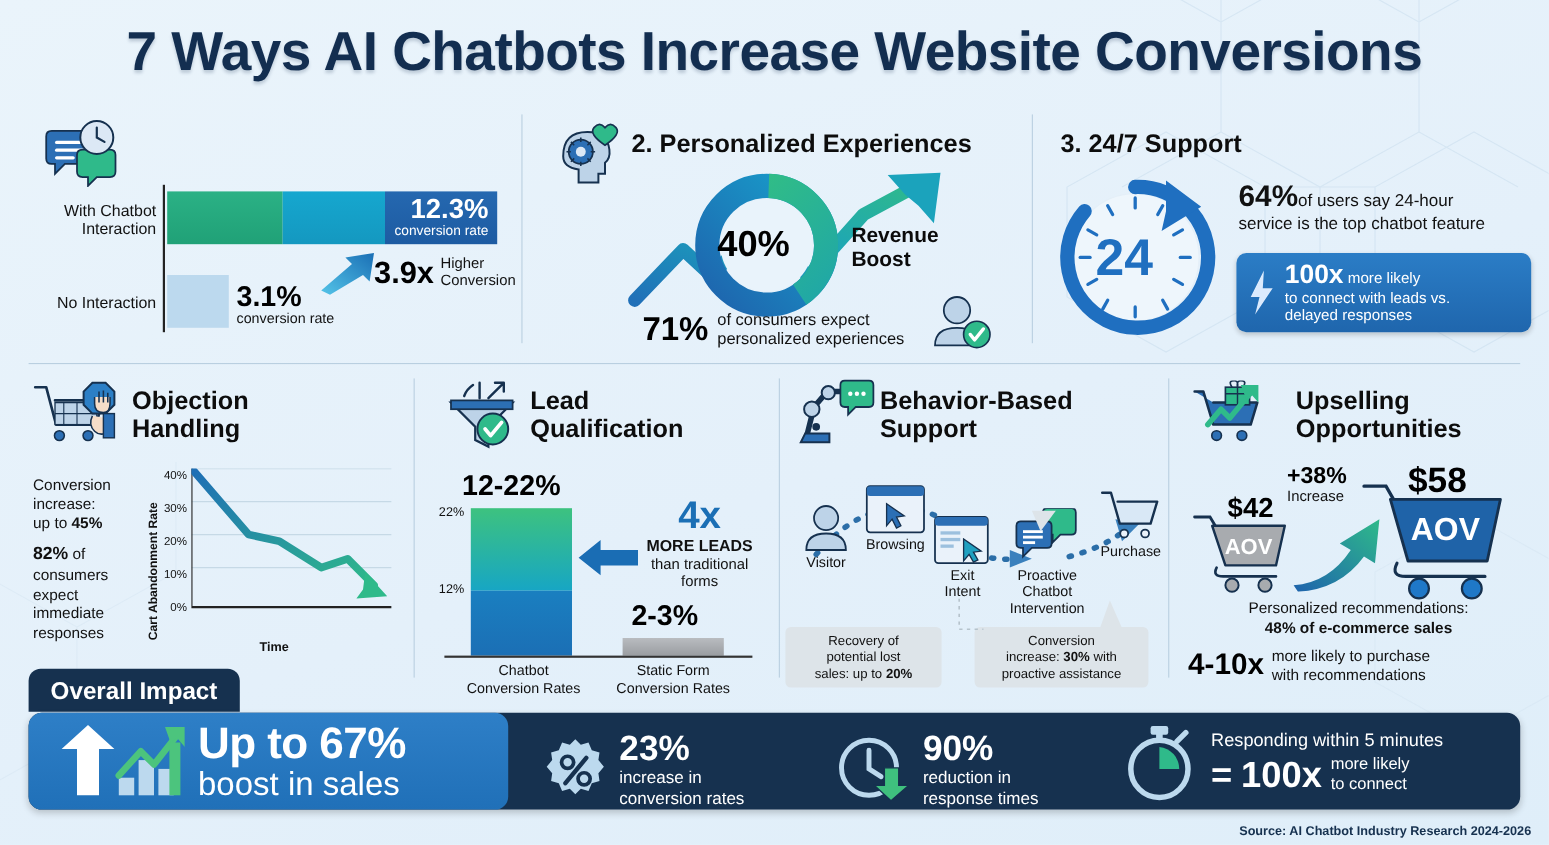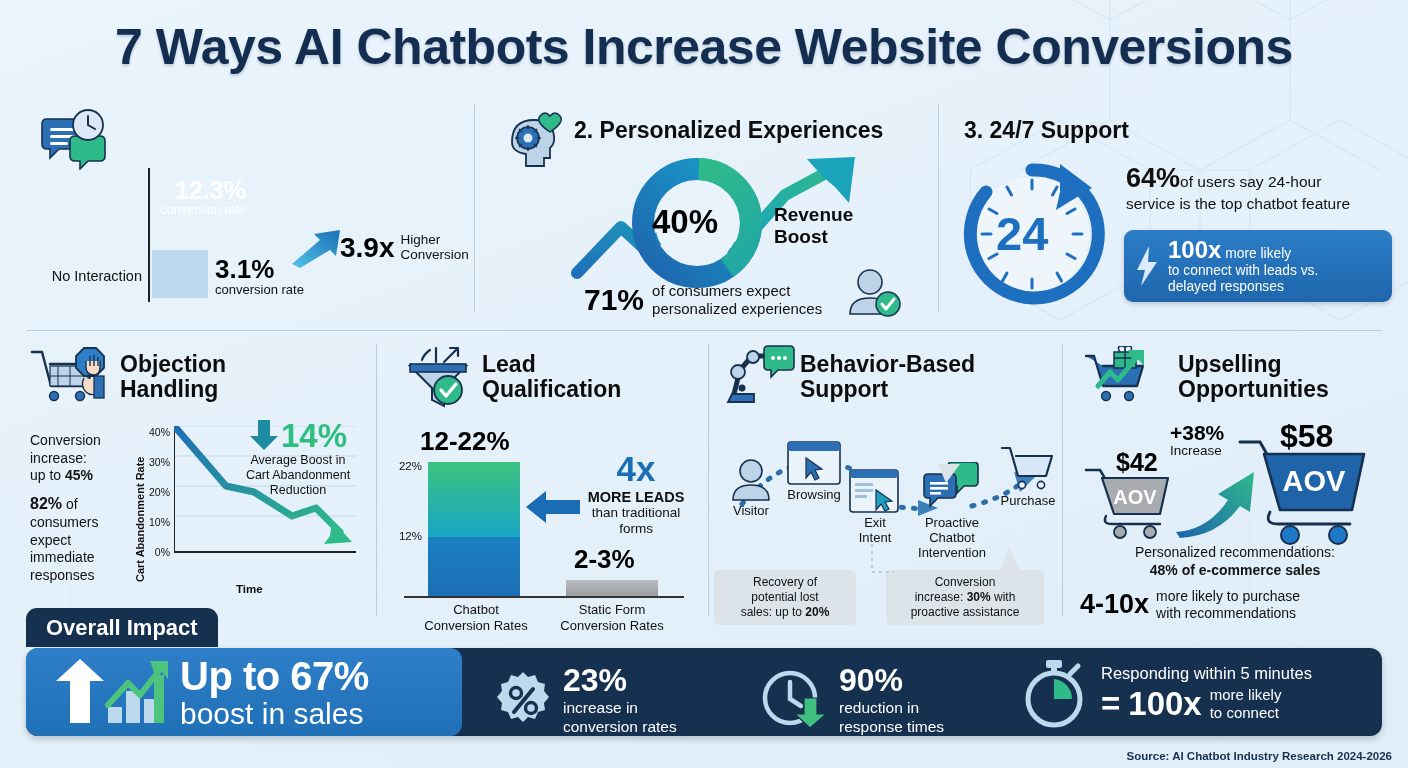--- a/index.html
+++ b/index.html
@@ -177,21 +177,25 @@
       <rect x="14" y="20" width="28" height="3" rx="1.5" fill="#fff"></rect>
       <rect x="14" y="27" width="28" height="3" rx="1.5" fill="#fff"></rect>
       <rect x="14" y="34" width="18" height="3" rx="1.5" fill="#fff"></rect>
       <path d="M34 33 q0-5 5-5 h25 q5 0 5 5 v15 q0 5-5 5 h-12 l-8 8 v-8 h-5 q-5 0-5-5 Z" fill="#2fba8a" stroke="#16314f" stroke-width="1.6"></path>
       <circle cx="52" cy="17" r="15" fill="#dce8f5" stroke="#16314f" stroke-width="1.8"></circle>
       <path d="M52 8 v9 l7 4" stroke="#16314f" stroke-width="2" fill="none" stroke-linecap="round"></path>
     </svg>
 
     <div class="axisline" style="left:148px;top:68px;height:134px;"></div>
 
-    <div class="bar" style="left:152px;top:74px;width:300px;flex-direction:column;">
+    <div class="barlabel" style="left:10px;top:84px;width:132px;">
+      <span>With Chatbot</span><br>
+      <span>Interaction</span>
+    </div>
+    <div class="bar" style="left:152px;top:74px;width:300px;">
       <div class="seg1" style="width:35%;"></div>
       <div class="seg2" style="width:31%;"></div>
       <div class="seg3" style="width:34%;position:relative;">
         <div class="barval">
           <b>12.3%</b>
           <span>conversion rate</span>
         </div>
       </div>
     </div>
 
@@ -369,33 +373,20 @@
           <path d="M0 30 h182"></path>
           <path d="M0 60 h182"></path>
           <path d="M0 90 h182"></path>
       </g>
       <path d="M0 0 v126 h182" stroke="#222" stroke-width="2" fill="none"></path>
       <path d="M2 2 L52 60 L80 66 L118 90 L142 82 L166 106" stroke="url(#lg4)" stroke-width="7" fill="none" stroke-linejoin="round" stroke-linecap="round"></path>
       <path d="M158 94 L178 116 L150 118 L156 110 Z" fill="#2fba8a"></path>
     </svg>
     <div class="xlab" style="left:236px;top:243px;">Time</div>
 
-    <div class="stat14" style="left:222px;top:78px;width:152px;">
-      <div style="display:flex;align-items:center;justify-content:center;gap:2px;">
-        <svg width="30" height="34" viewBox="0 0 30 34">
-          <path d="M9 2 h12 v16 h8 L15 32 L1 18 h8 Z" fill="#1e8ba0"></path>
-        </svg>
-        <div class="n">14%</div>
-      </div>
-      <div class="c" style="margin-top:1px;">
-        <span>Average Boost in</span><br>
-        <span>Cart Abandonment</span><br>
-        <span>Reduction</span>
-      </div>
-    </div>
   </div>
 
   <div class="panel" style="left:376px;top:340px;width:332px;height:280px;">
     <svg class="icon" style="left:24px;top:4px;" width="78" height="66" viewBox="0 0 78 66">
       <path d="M30 6 q-6 4-8 10 M36 4 v14 M44 18 L58 4 M58 4 h-8 M58 4 v8" stroke="#16314f" stroke-width="2.2" fill="none" stroke-linecap="round"></path>
       <path d="M10 22 h56 L44 44 v18 l-12 -6 v-12 Z" fill="#bdd3e8" stroke="#16314f" stroke-width="2"></path>
       <rect x="10" y="20" width="56" height="8" fill="#2c6fb5" stroke="#16314f" stroke-width="1.6"></rect>
       <circle cx="48" cy="46" r="14" fill="#2fba8a" stroke="#16314f" stroke-width="1.8"></circle>
       <path d="M41 46 l5 6 l10 -12" stroke="#fff" stroke-width="3.4" fill="none" stroke-linecap="round" stroke-linejoin="round"></path>
     </svg>

